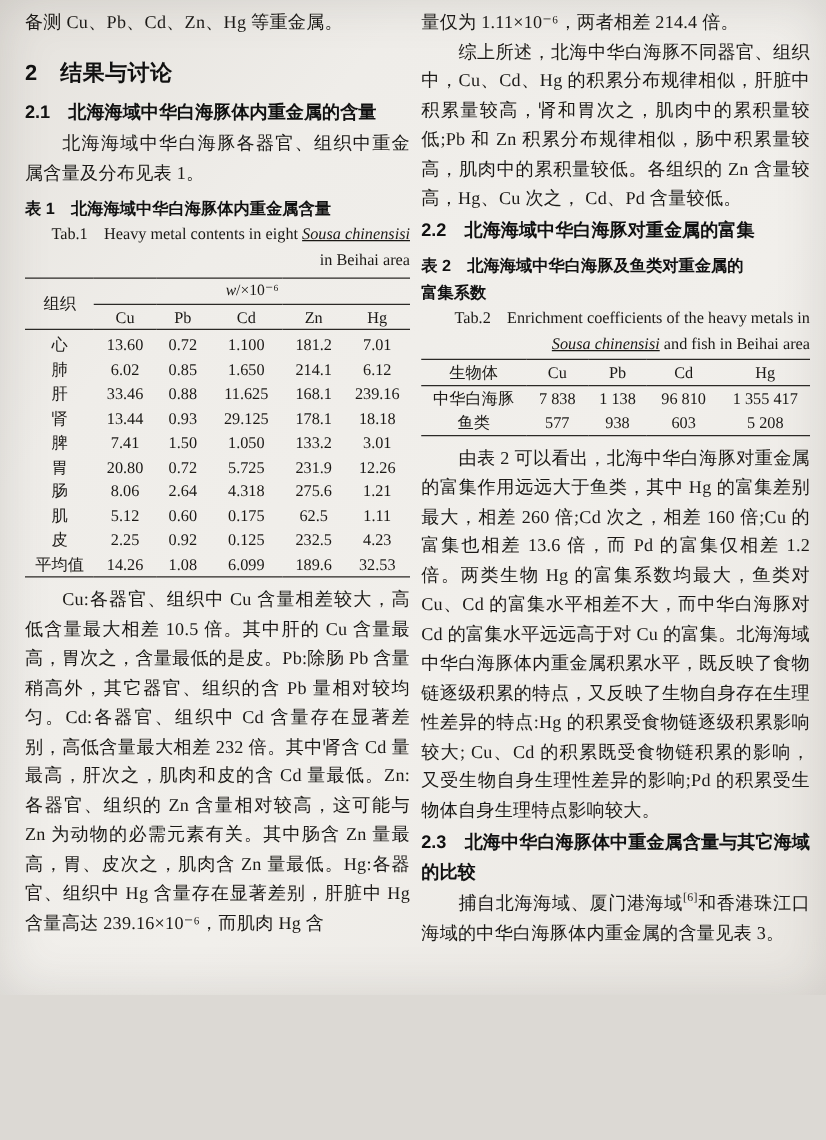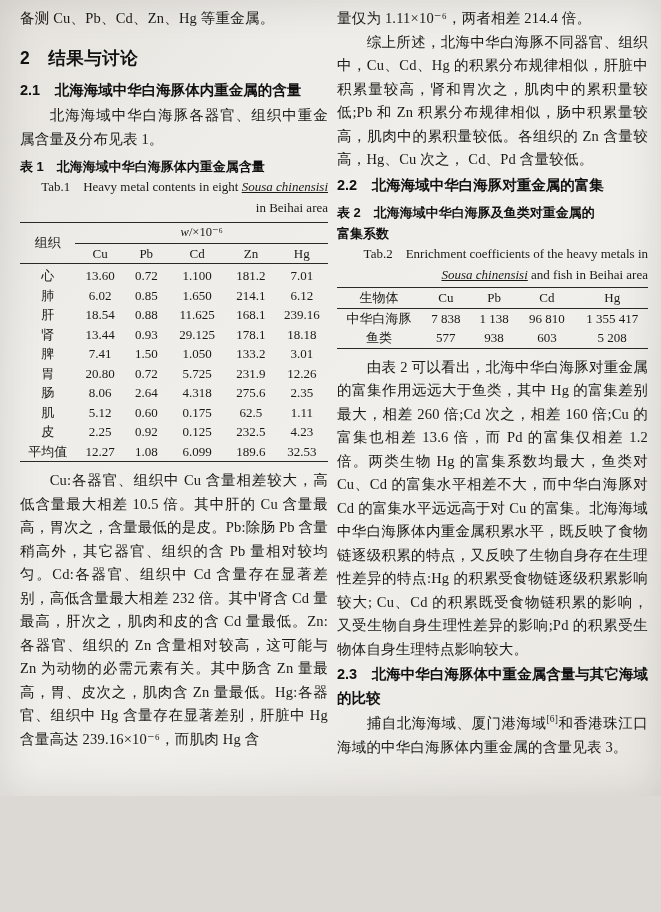--- a/index.html
+++ b/index.html
@@ -132,21 +132,21 @@
             <tr>
               <td>肺</td>
               <td>6.02</td>
               <td>0.85</td>
               <td>1.650</td>
               <td>214.1</td>
               <td>6.12</td>
             </tr>
             <tr>
               <td>肝</td>
-              <td>18.54</td>
+              <td>33.46</td>
               <td>0.88</td>
               <td>11.625</td>
               <td>168.1</td>
               <td>239.16</td>
             </tr>
             <tr>
               <td>肾</td>
               <td>13.44</td>
               <td>0.93</td>
               <td>29.125</td>
@@ -168,41 +168,41 @@
               <td>5.725</td>
               <td>231.9</td>
               <td>12.26</td>
             </tr>
             <tr>
               <td>肠</td>
               <td>8.06</td>
               <td>2.64</td>
               <td>4.318</td>
               <td>275.6</td>
-              <td>2.35</td>
+              <td>1.21</td>
             </tr>
             <tr>
               <td>肌</td>
               <td>5.12</td>
               <td>0.60</td>
               <td>0.175</td>
               <td>62.5</td>
               <td>1.11</td>
             </tr>
             <tr>
               <td>皮</td>
               <td>2.25</td>
               <td>0.92</td>
               <td>0.125</td>
               <td>232.5</td>
               <td>4.23</td>
             </tr>
             <tr>
               <td>平均值</td>
-              <td>12.27</td>
+              <td>14.26</td>
               <td>1.08</td>
               <td>6.099</td>
               <td>189.6</td>
               <td>32.53</td>
             </tr>
           </tbody>
       </table>
 
       <p class="body indent">Cu:各器官、组织中 Cu 含量相差较大，高低含量最大相差 10.5 倍。其中肝的 Cu 含量最高，胃次之，含量最低的是皮。Pb:除肠 Pb 含量稍高外，其它器官、组织的含 Pb 量相对较均匀。Cd:各器官、组织中 Cd 含量存在显著差别，高低含量最大相差 232 倍。其中肾含 Cd 量最高，肝次之，肌肉和皮的含 Cd 量最低。Zn:各器官、组织的 Zn 含量相对较高，这可能与 Zn 为动物的必需元素有关。其中肠含 Zn 量最高，胃、皮次之，肌肉含 Zn 量最低。Hg:各器官、组织中 Hg 含量存在显著差别，肝脏中 Hg 含量高达 239.16×10⁻⁶，而肌肉 Hg 含</p>
     </div>

